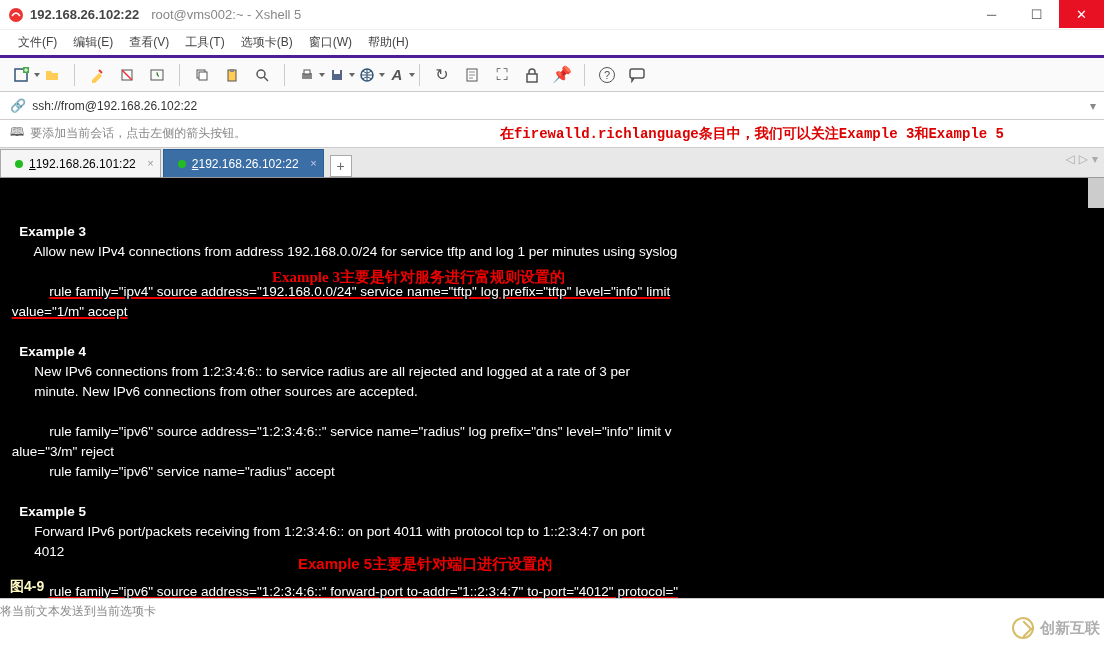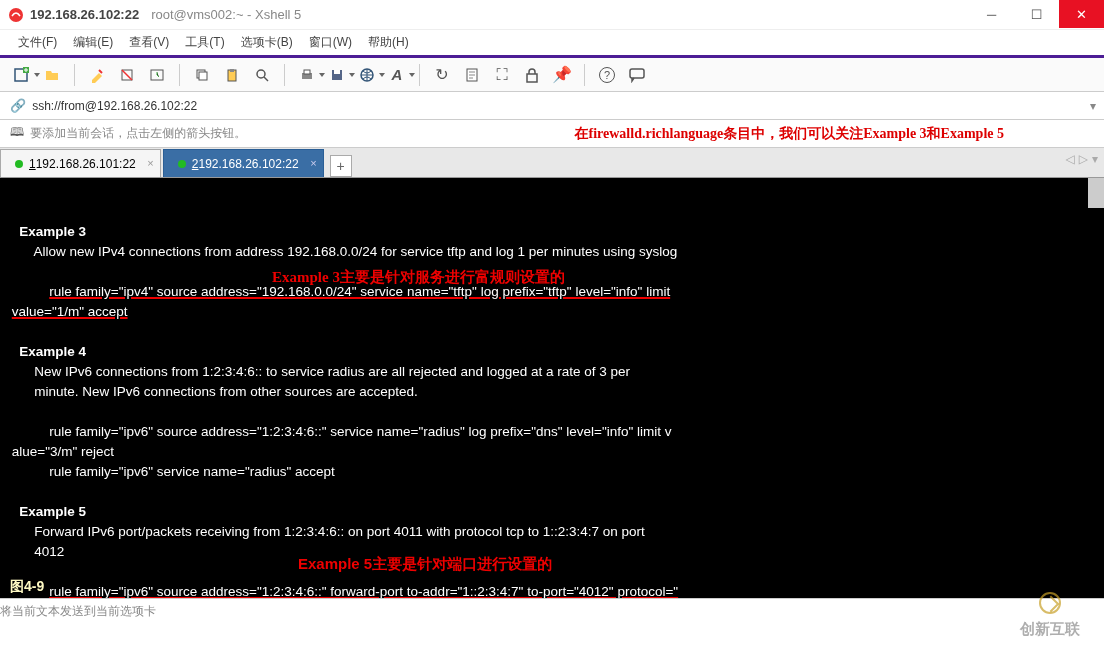--- a/index.html
+++ b/index.html
@@ -15,39 +15,39 @@
 .menubar span { padding: 3px 6px; }
 .toolbar { height: 34px; display: flex; align-items: center; padding-left: 10px; gap: 6px; border-bottom: 1px solid #ccc; background:#fafafa;}
 .tbtn { width: 24px; height: 24px; display: flex; align-items: center; justify-content: center; color:#555; font-size:16px; position:relative;}
 .tbtn.dd::after { content:""; border-left:3px solid transparent; border-right:3px solid transparent; border-top:4px solid #666; position:absolute; right:-6px; top:10px;}
 .tsep { width:1px; height:22px; background:#ccc; margin:0 4px;}
 .addrbar { height: 28px; display: flex; align-items: center; padding-left: 10px; border-bottom: 1px solid #ccc; font-size: 12px; color:#333; background:#fff;}
 .addrbar .aicon { color:#888; margin-right:6px; font-size:13px;}
 .addrbar .chev { position:absolute; right:8px; color:#888;}
 .hintbar { height: 28px; display: flex; align-items: center; padding-left: 10px; border-bottom: 1px solid #ccc; font-size: 12px; color:#888; position:relative;}
 .hintbar .hicon { margin-right:6px; color:#555;}
-.overlay-top { position:absolute; right: 100px; font-weight:bold; color:#d00; font-size:14px; font-family:Liberation Serif, serif; }
+.overlay-top { position:absolute; right: 100px; font-weight:bold; color:#d00; font-size:14px; font-family:Liberation Mono, monospace; }
 .tabbar { height: 30px; display: flex; align-items: flex-end; background:#e8e8e8; border-bottom:1px solid #999; position:relative;}
 .tab { height: 28px; padding: 0 24px 0 14px; display:flex; align-items:center; font-size:12px; position:relative; background:#f5f5f5; border:1px solid #aaa; border-bottom:none; margin-right:2px;}
 .tab.active { background:#3a6ea5; color:#fff; border-color:#2a5e95;}
 .tab .dot { width:8px; height:8px; border-radius:50%; margin-right:6px; background:#2b2;}
 .tab .x { position:absolute; right:6px; top:7px; font-size:11px; color:#999;}
 .tab.active .x { color:#cce;}
 .tab u { text-decoration: underline; }
 .addtab { width:22px; height:22px; margin-left:4px; border:1px solid #aaa; background:#fff; display:flex; align-items:center; justify-content:center; font-size:14px; color:#666;}
 .tabnav { position:absolute; right:6px; top:4px; display:flex; gap:4px; color:#aaa; font-size:12px;}
 .terminal { background:#000; color:#fff; font-family: Consolas, "Courier New", monospace; font-size: 13.5px; line-height: 19px; padding: 6px 8px 8px 8px; white-space: pre; position:relative; height: 420px; overflow:hidden;}
 .terminal .scrollthumb { position:absolute; right:0; top:0; width:16px; height:30px; background:#ccc;}
 .terminal .b { font-weight:bold; }
 .uline { text-decoration: underline; text-decoration-color:#e00; text-decoration-thickness:2px; }
 .anno1 { position:absolute; left:272px; top:90px; color:#e00; font-weight:bold; font-size:15px; font-family:"Microsoft YaHei";}
 .anno2 { position:absolute; left:298px; top:376px; color:#e00; font-weight:bold; font-size:15px; font-family:Liberation Sans, sans-serif;}
 .figlabel { position:absolute; left:10px; bottom:2px; color:#fef9c3; font-weight:bold; font-size:14px;}
 .statusbar { height:26px; display:flex; align-items:center; font-size:12px; color:#888; border-top:1px solid #ccc;}
-.watermark { position:absolute; right:24px; bottom:10px; font-size:15px; font-weight:bold; color:rgba(120,120,120,0.6); display:flex; align-items:center; gap:6px;flex-direction:column;}
+.watermark { position:absolute; right:4px; bottom:10px; font-size:15px; font-weight:bold; color:rgba(120,120,120,0.6); display:flex; align-items:center; gap:6px;}
 .watermark .wmicon { width:22px; height:22px; border:2px solid rgba(200,160,40,0.7); border-radius:50%; position:relative;}
 .watermark .wmicon::after { content:""; position:absolute; width:10px; height:10px; border-right:2px solid rgba(200,160,40,0.7); border-bottom:2px solid rgba(200,160,40,0.7); transform:rotate(-45deg); left:4px; top:4px;}
 </style>
 </head>
 <body>
 
 <div class="titlebar">
   <span class="icon">
     <svg width="16" height="16" viewBox="0 0 16 16">
         <circle cx="8" cy="8" r="7" fill="#e33"></circle>

